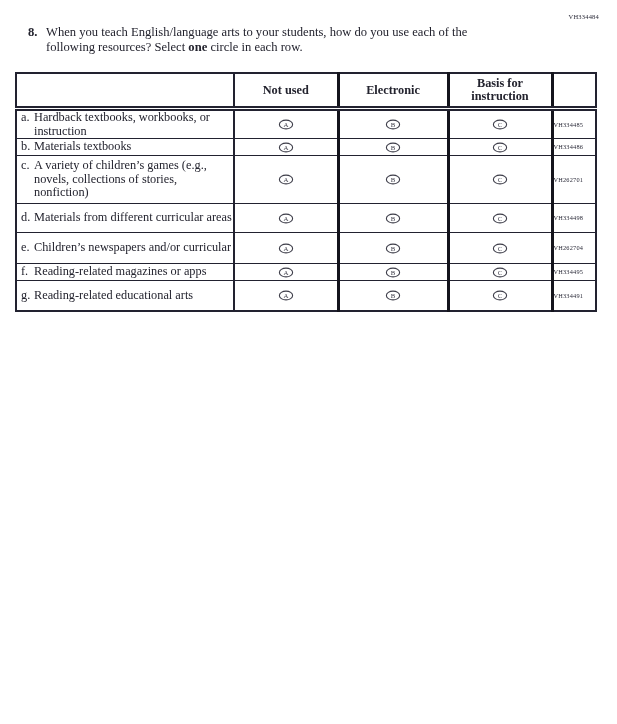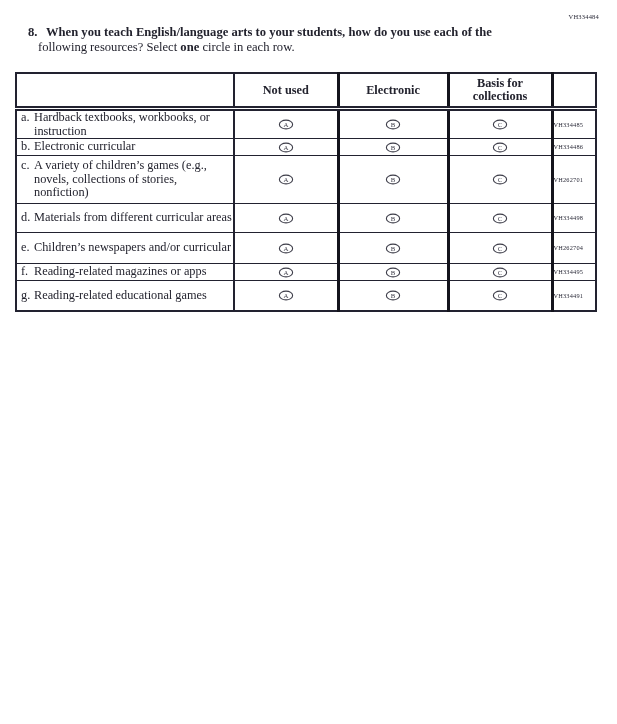--- a/index.html
+++ b/index.html
@@ -15,22 +15,22 @@
   .top-code {
     position:absolute; top:13px; right:18px;
     font-size:6.5px; letter-spacing:0.2px; color:#2a2a38;
   }
   .question {
     position:absolute; top:25px; left:28px; width:560px;
     font-size:12.6px; line-height:14.5px;
   }
   .question .q-row { display:flex; }
   .q-number { font-weight:bold; width:18px; flex:0 0 18px; }
-  .q-text  { white-space:nowrap;font-weight:bold; }
-  .q-line2 { margin-left:10px; white-space:nowrap; }
+  .q-text  { white-space:nowrap; }
+  .q-line2 { margin-left:18px; white-space:nowrap; }
   .bold { font-weight:bold; }
 
   table.survey {
     position:absolute; top:72px; left:15px;
     border-collapse:collapse;
     table-layout:fixed;
     width:580px;
     font-size:12.3px; line-height:13.5px;
     color:#23232e;
   }
@@ -80,21 +80,21 @@
         <col style="width:104px">
         <col style="width:110px">
         <col style="width:104px">
         <col style="width:44px">
     </colgroup>
     <tbody>
         <tr class="header-row">
       <th></th>
       <th class="v-thin">Not used</th>
       <th class="v-thick">Electronic</th>
-      <th class="v-thick">Basis for collections</th>
+      <th class="v-thick">Basis for instruction</th>
       <th class="v-thick"></th>
     </tr>
 
     <tr style="height:27px">
       <td class="label-cell">
         <div class="label-inner">
               <span class="row-letter">a.</span>
               <span class="row-text">Hardback textbooks, workbooks, or instruction</span>
             </div>
       </td>
@@ -116,21 +116,21 @@
               <text x="8" y="7.9" font-size="6.8" text-anchor="middle" fill="#3c3c48" font-family="Liberation Serif, serif">C</text>
             </svg>
       </td>
       <td class="code-cell v-thick">VH334485</td>
     </tr>
 
     <tr style="height:17px">
       <td class="label-cell">
         <div class="label-inner">
               <span class="row-letter">b.</span>
-              <span class="row-text">Electronic curricular</span>
+              <span class="row-text">Materials textbooks</span>
             </div>
       </td>
       <td class="opt-cell v-thin">
         <svg class="oval" width="16" height="11" viewBox="0 0 16 11">
               <ellipse cx="8" cy="5.5" rx="6.6" ry="4.4" fill="none" stroke="#3c3c48" stroke-width="1.1"></ellipse>
               <text x="8" y="7.9" font-size="6.8" text-anchor="middle" fill="#3c3c48" font-family="Liberation Serif, serif">A</text>
             </svg>
       </td>
       <td class="opt-cell v-thick">
         <svg class="oval" width="16" height="11" viewBox="0 0 16 11">
@@ -256,21 +256,21 @@
               <text x="8" y="7.9" font-size="6.8" text-anchor="middle" fill="#3c3c48" font-family="Liberation Serif, serif">C</text>
             </svg>
       </td>
       <td class="code-cell v-thick">VH334495</td>
     </tr>
 
     <tr style="height:30px">
       <td class="label-cell">
         <div class="label-inner">
               <span class="row-letter">g.</span>
-              <span class="row-text">Reading-related educational games</span>
+              <span class="row-text">Reading-related educational arts</span>
             </div>
       </td>
       <td class="opt-cell v-thin">
         <svg class="oval" width="16" height="11" viewBox="0 0 16 11">
               <ellipse cx="8" cy="5.5" rx="6.6" ry="4.4" fill="none" stroke="#3c3c48" stroke-width="1.1"></ellipse>
               <text x="8" y="7.9" font-size="6.8" text-anchor="middle" fill="#3c3c48" font-family="Liberation Serif, serif">A</text>
             </svg>
       </td>
       <td class="opt-cell v-thick">
         <svg class="oval" width="16" height="11" viewBox="0 0 16 11">

